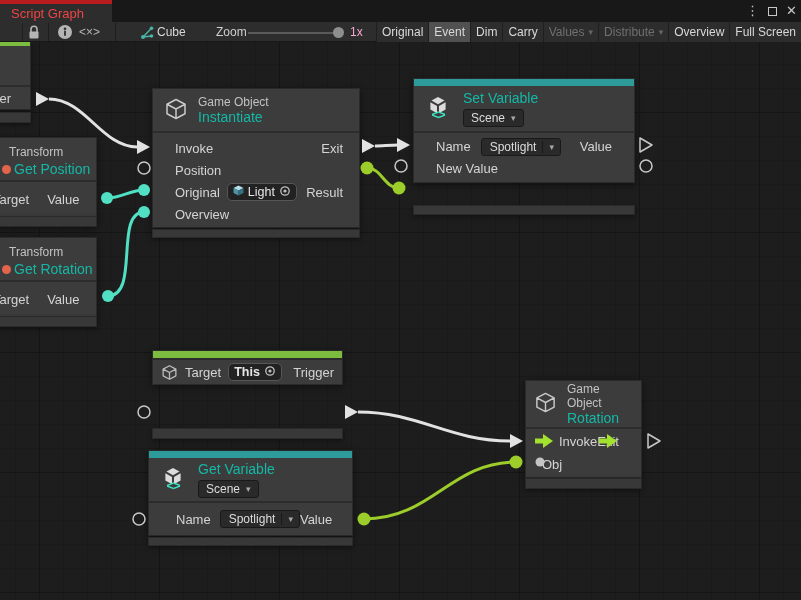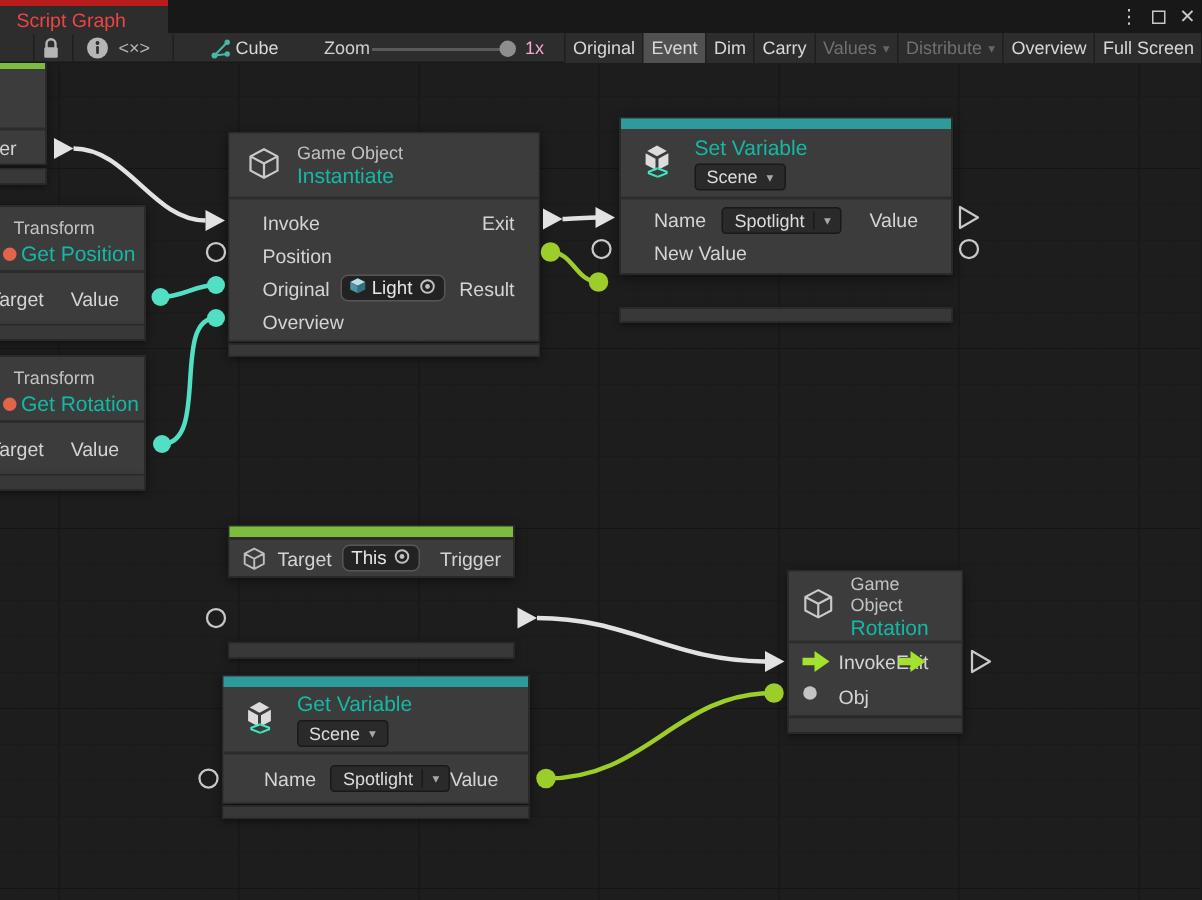--- a/index.html
+++ b/index.html
@@ -283,21 +283,21 @@
     <div class="node" style="left:152px; top:308px; width:191px;">
       <div class="accent" style="height:7px; background:#7cbd3f;"></div>
       <div class="body">
         <div class="row" style="height:24px; padding:0 4px 0 8px;">
           <span style="display:flex;">
             <svg width="17" height="17" viewBox="0 0 24 24">
                 <path d="M12 2.5 L21 7.25 L21 16.75 L12 21.5 L3 16.75 L3 7.25 Z M3 7.25 L12 12 L21 7.25 M12 12 L12 21.5" stroke="#bdbdbd" stroke-width="1.8" fill="none" stroke-linejoin="round"></path>
               </svg>
           </span>
           <span style="margin-left:7px;">Target</span>
-          <span class="objfield" style="margin-left:7px;">
+          <span class="objfield" style="margin-left:7px;font-weight:bold;">
             <span>This</span>
             <span><svg width="12" height="12" viewBox="0 0 12 12">
                   <circle cx="6" cy="6" r="4.2" stroke="#c0c0c0" stroke-width="1.3" fill="none"></circle>
                   <circle cx="6" cy="6" r="1.6" fill="#c0c0c0"></circle>
                 </svg></span>
           </span>
           <span class="sp-r" style="margin-right:4px;">Trigger</span>
         </div>
       </div>
     </div>
@@ -345,21 +345,21 @@
         <span>
           <div class="hcat">Game Object</div>
           <div class="httl">Rotation</div>
         </span>
       </div>
       <div class="body" style="padding:1px 0 2px;">
         <div class="row" style="height:23px; padding:0 26px 0 33px;">
           <span>Invoke</span>
           <span class="sp-r">Exit</span>
         </div>
-        <div class="row" style="height:22px; padding:0 0 0 33px;">
+        <div class="row" style="height:22px; padding:0 0 0 16px;">
           <span>Obj</span>
         </div>
       </div>
     </div>
     <div class="node-f" style="left:525px; top:436px; width:117px; height:11px;"></div>
 
     <svg class="wires" width="801" height="558" viewBox="0 0 801 558">
 
       <g>
         <polygon points="36,50 36,64 49,57" fill="#e2e2e2"></polygon>

